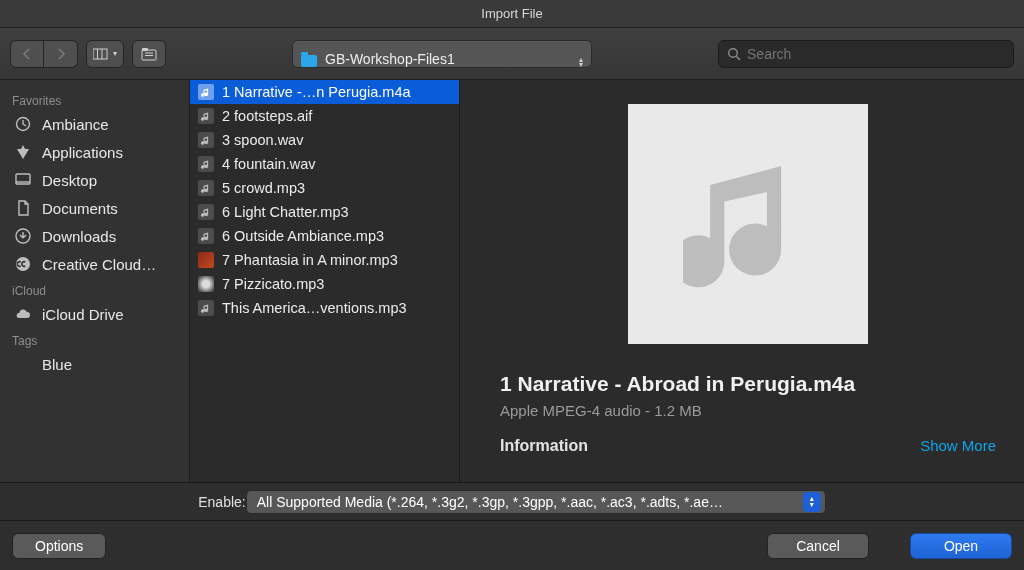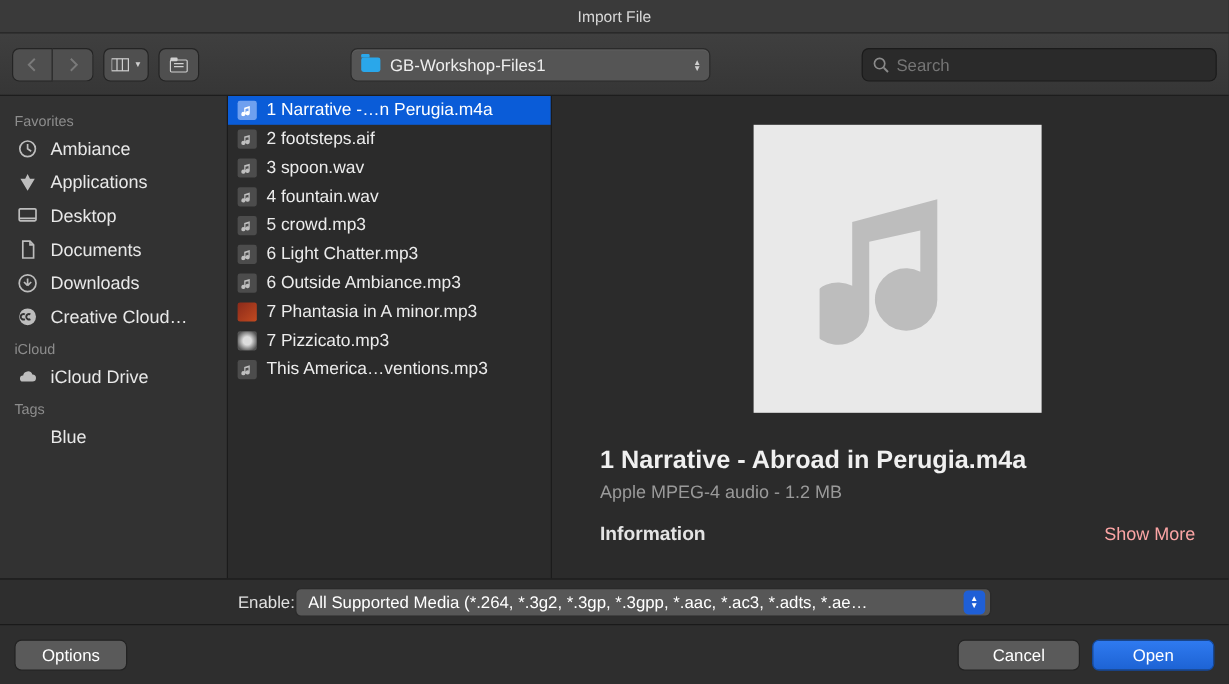--- a/index.html
+++ b/index.html
@@ -7,21 +7,21 @@
   .window { width:1024px; height:570px; background:#2e2e2e; display:flex; flex-direction:column; }
   .titlebar { height:28px; display:flex; align-items:center; justify-content:center; font-size:13px; color:#d8d8d8; background:#3a3a3a; border-bottom:1px solid #1f1f1f; }
   .toolbar { height:52px; background:linear-gradient(#3f3f3f,#363636); display:flex; align-items:center; padding:0 10px; gap:8px; border-bottom:1px solid #1d1d1d; }
   .seg { display:flex; }
   .tbtn { height:28px; min-width:34px; background:#4f4f4f; border:1px solid #242424; border-radius:6px; display:flex; align-items:center; justify-content:center; color:#cfcfcf; font-size:12px; padding:0 6px; }
   .seg .tbtn { border-radius:0; }
   .seg .tbtn:first-child { border-top-left-radius:6px; border-bottom-left-radius:6px; }
   .seg .tbtn:last-child  { border-top-right-radius:6px; border-bottom-right-radius:6px; border-left:none; }
   .tbtn.disabled { color:#7a7a7a; }
   .spacer { flex:1; }
-  .pathctrl { width:300px; height:28px; background:#555; border:1px solid #2a2a2a; border-radius:6px; display:flex; align-items:center; padding:0 8px; gap:8px; color:#eee; font-size:14px; box-shadow: inset 0 1px 0 rgba(255,255,255,0.05); }
+  .pathctrl { width:300px; height:28px; background:#555; border:1px solid #2a2a2a; border-radius:6px; display:flex; align-items:flex-end; padding:0 8px; gap:8px; color:#eee; font-size:14px; box-shadow: inset 0 1px 0 rgba(255,255,255,0.05); }
   .pathctrl .caret { margin-left:auto; display:flex; flex-direction:column; line-height:5px; font-size:8px; color:#cfcfcf; }
   .search { width:296px; height:28px; background:#2a2a2a; border:1px solid #1b1b1b; border-radius:6px; display:flex; align-items:center; padding:0 8px; gap:6px; color:#8a8a8a; font-size:14px; }
   .search input { background:transparent; border:none; outline:none; color:#eee; font-size:14px; flex:1; }
   .folder-icon { width:16px; height:12px; background:#2aa7ea; border-radius:2px; position:relative; }
   .folder-icon::before { content:""; position:absolute; top:-3px; left:0; width:7px; height:3px; background:#2aa7ea; border-radius:1px 1px 0 0; }
   .body { flex:1; display:flex; min-height:0; background:#2b2b2b; }
   .sidebar { width:190px; background:#323232; border-right:1px solid #1b1b1b; padding-top:8px; overflow:hidden; }
   .sb-head { font-size:12px; color:#8d8d8d; padding:6px 12px 2px; }
   .sb-item { display:flex; align-items:center; gap:10px; height:28px; padding:0 12px 0 14px; font-size:15px; color:#e8e8e8; white-space:nowrap; overflow:hidden; text-overflow:ellipsis; }
   .sb-item svg, .sb-item .swatch, .sb-item .gic { width:18px; height:18px; flex:0 0 18px; color:#bdbdbd; }
@@ -36,28 +36,28 @@
   .frow.selected .audioico svg { color:#fff; }
   .thumb { width:16px; height:16px; border-radius:2px; flex:0 0 16px; }
   .thumb.red { background:linear-gradient(135deg,#8a2a1a,#c24a20); }
   .thumb.bw  { background:radial-gradient(circle,#ddd 30%,#555 80%); }
   .preview { flex:1; padding:24px 28px 0 40px; overflow:hidden; }
   .pimg { width:240px; height:240px; background:#e9e9e9; margin:0 auto 28px; display:flex; align-items:center; justify-content:center; }
   .pimg svg { width:130px; height:130px; color:#bdbdbd; }
   .ptitle { font-size:21px; font-weight:600; color:#f0f0f0; margin-bottom:6px; }
   .psub { font-size:15px; color:#9a9a9a; margin-bottom:18px; }
   .pinfohead { display:flex; justify-content:space-between; font-size:16px; color:#e4e4e4; }
-  .pinfohead .more { color:#fca5a5; font-size:15px; }
+  .pinfohead .more { color:#0ea5e9; font-size:15px; }
   .filterbar { height:38px; border-top:1px solid #1a1a1a; background:#2e2e2e; display:flex; align-items:center; justify-content:center; }
   .filterbar .lbl { font-size:14px; color:#e0e0e0; }
   .filtersel { width:580px; height:24px; background:#575757; border:1px solid #2a2a2a; border-radius:5px; display:flex; align-items:center; padding:0 4px 0 10px; font-size:14px; color:#fff; overflow:hidden; }
   .filtersel .stepper { margin-left:auto; width:18px; height:20px; background:#1f5fd6; border-radius:4px; display:flex; flex-direction:column; align-items:center; justify-content:center; line-height:6px; font-size:8px; color:#fff; }
   .buttonbar { height:50px; border-top:1px solid #1a1a1a; background:#2e2e2e; display:flex; align-items:center; padding:0 12px; gap:10px; }
   .pbtn { height:26px; padding:0 22px; border-radius:6px; font-size:14px; display:flex; align-items:center; justify-content:center; border:1px solid #222; background:#5a5a5a; color:#fff; }
-  .pbtn.primary { background:linear-gradient(#2f7af0,#1d63d4); border-color:#134aa0; min-width:102px; }
+  .pbtn.primary { background:linear-gradient(#2f7af0,#1d63d4); border-color:#134aa0; min-width:102px;margin-left:31px; }
   .pbtn.cancel { min-width:102px; }
   .gic svg { width:18px; height:18px; }
 </style>
 </head>
 <body>
 
 <svg width="0" height="0" style="position:absolute">
   <defs>
     <g id="note">
         <path d="M9 2v8.3a2.5 2.5 0 1 1-1.5-2.3V4.6L4 5.4v5.9A2.5 2.5 0 1 1 2.5 9V3.9L9 2z" fill="currentColor"></path>

